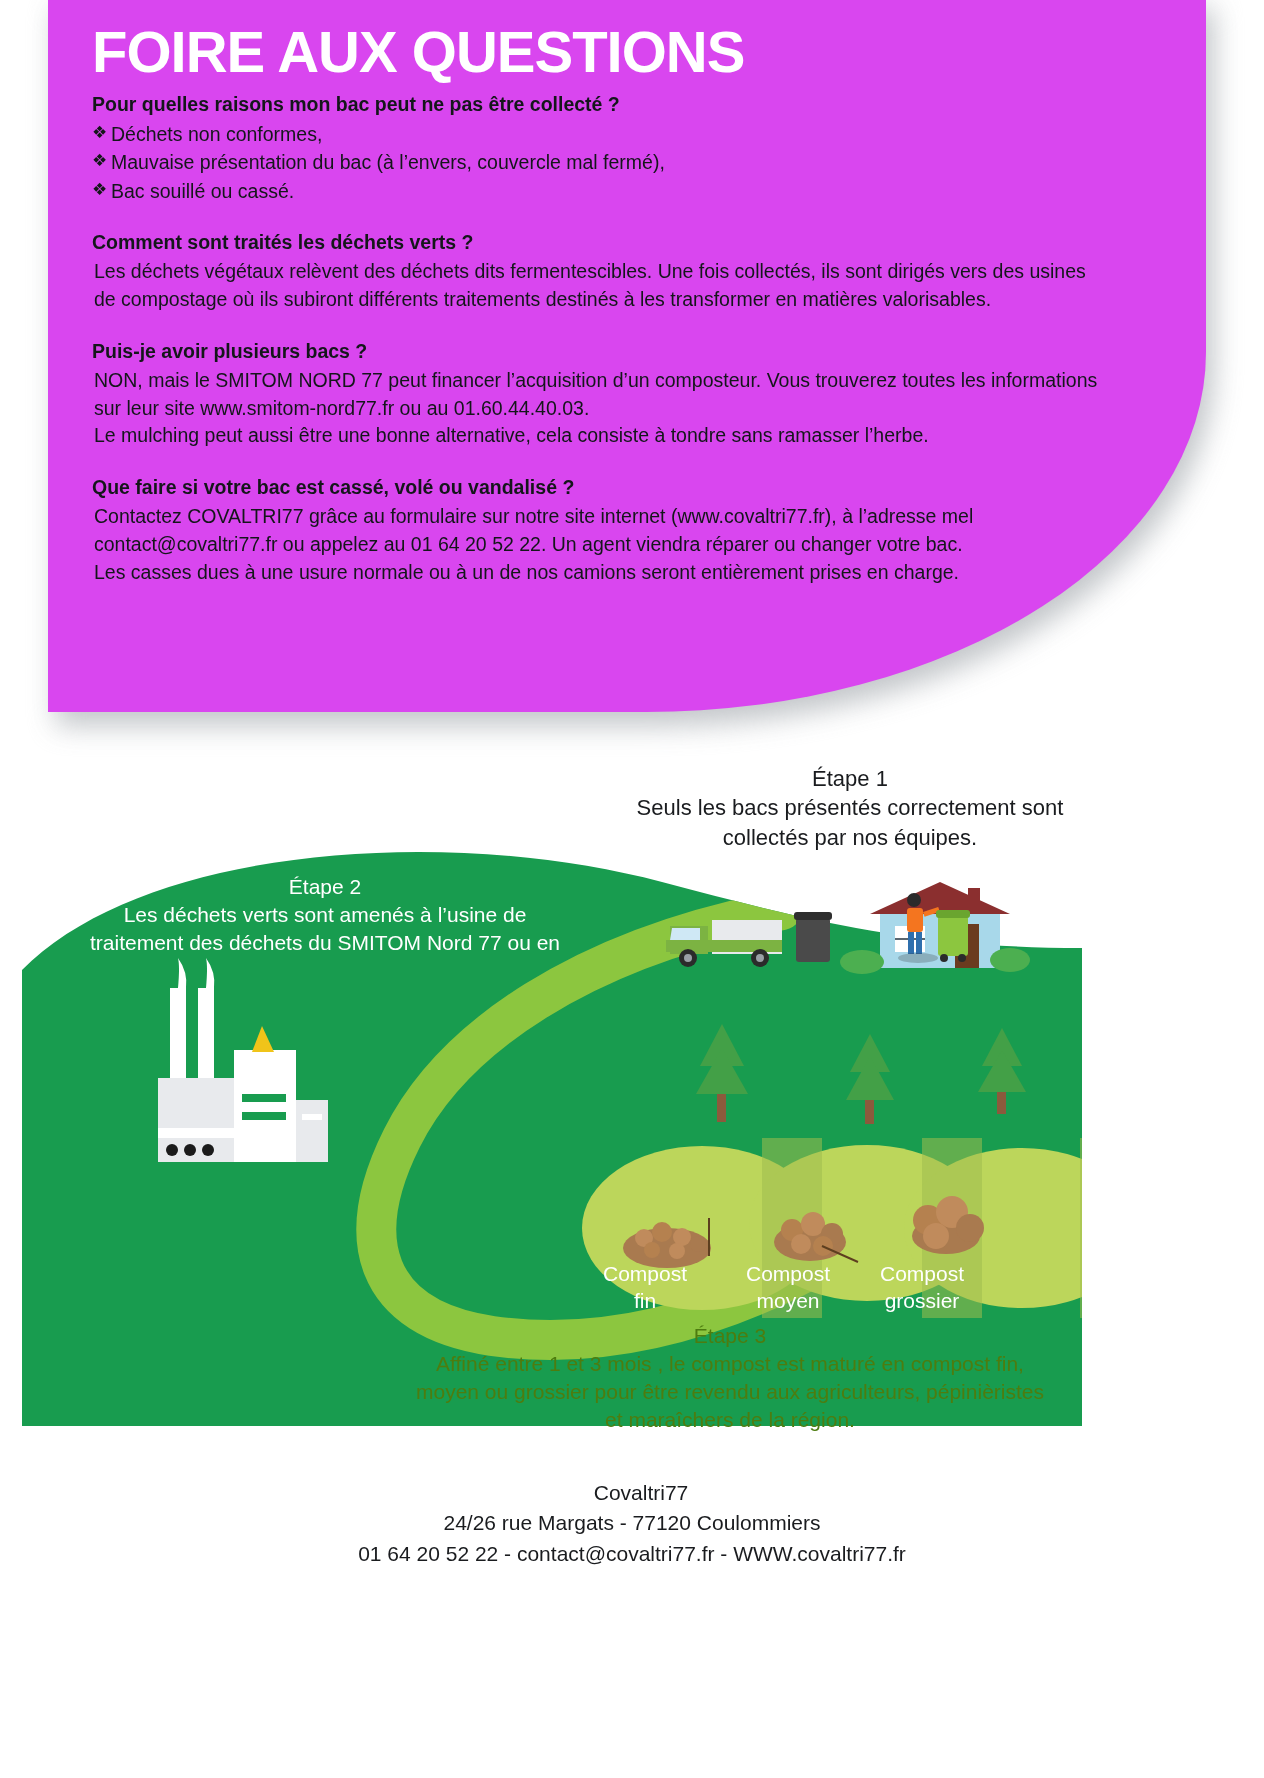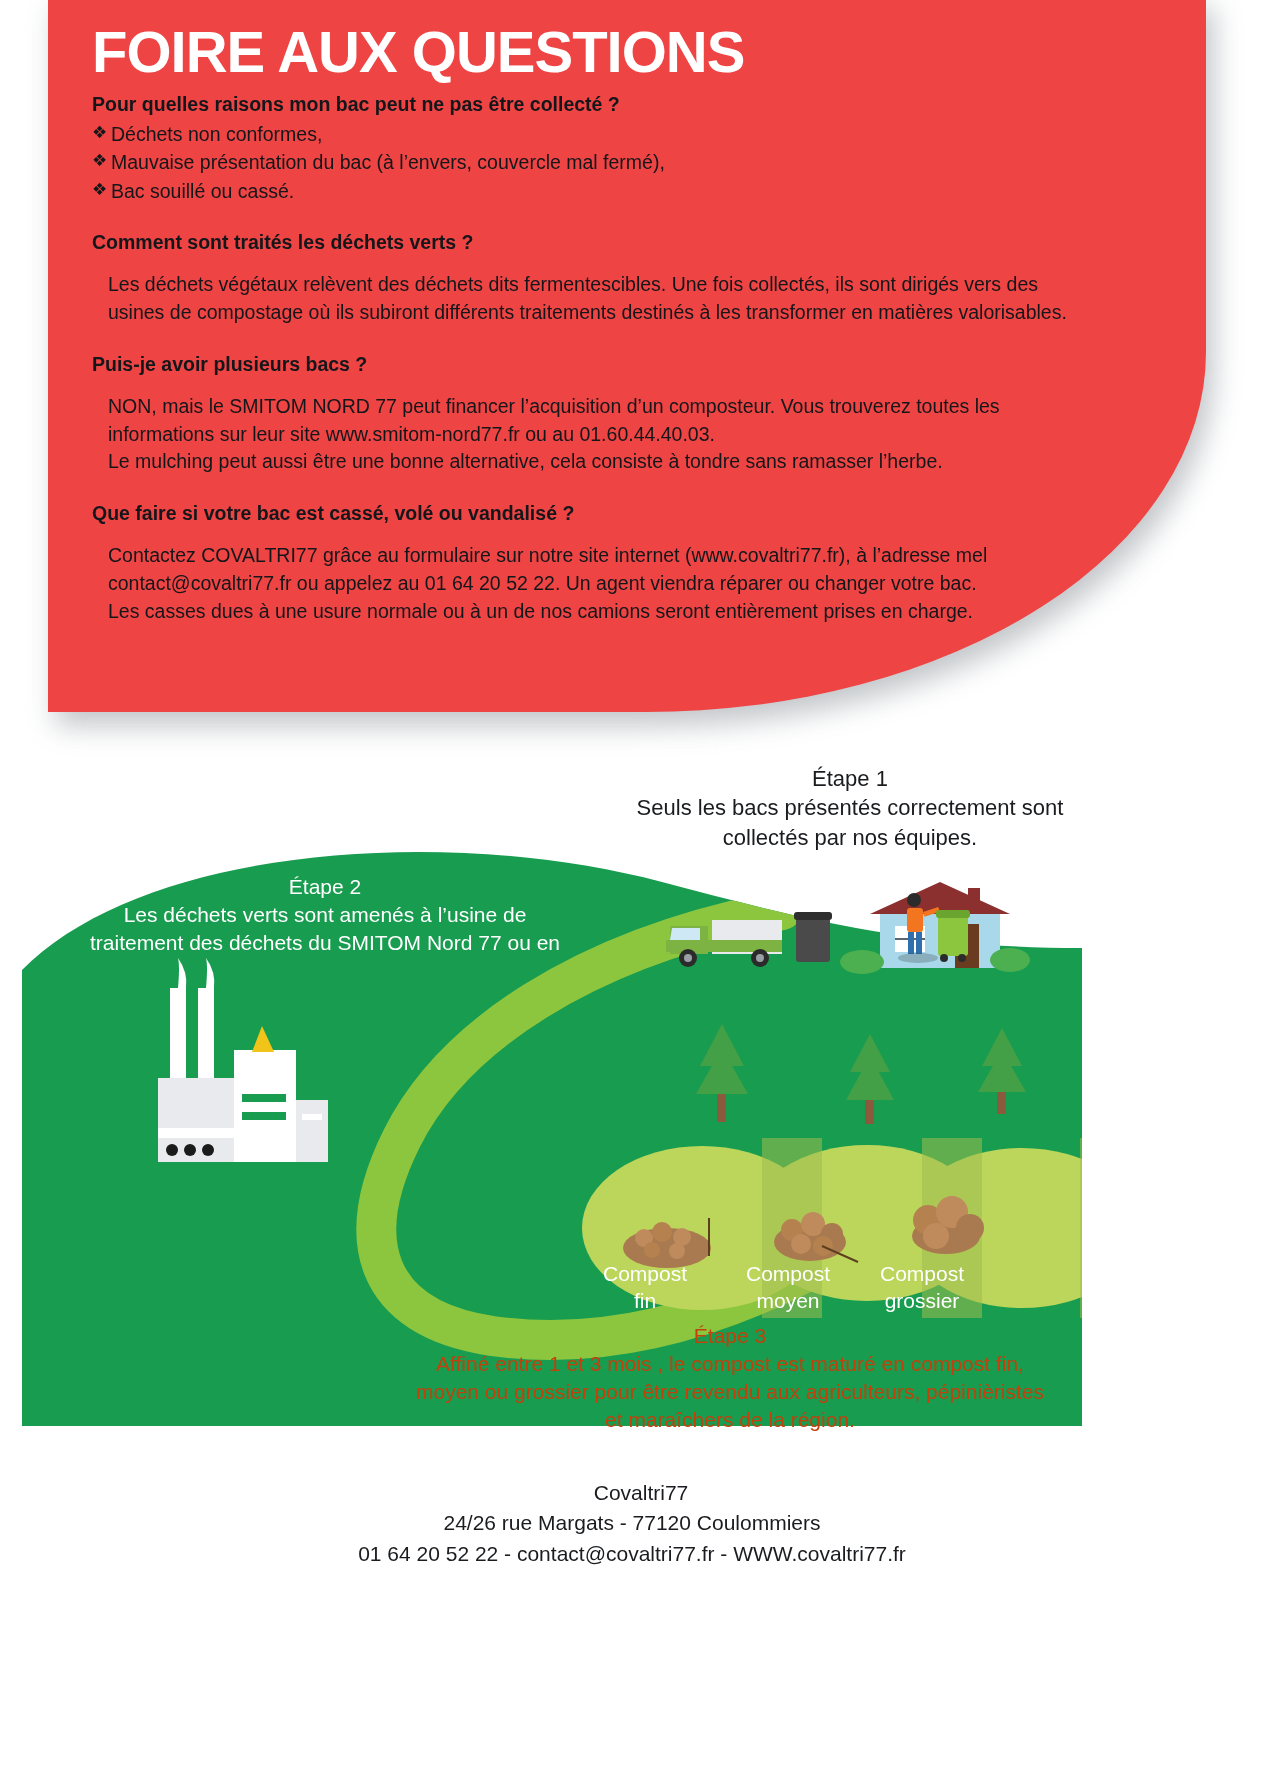--- a/index.html
+++ b/index.html
@@ -18,21 +18,21 @@
     width:1158px; height:718px;
     background:#b8bcc0;
     border-bottom-right-radius:560px 360px;
     filter:blur(14px);
     opacity:.85;
   }
   #top-panel{
     position:absolute;
     left:48px; top:0px;
     width:1158px; height:712px;
-    background:#ef4444;
+    background:#d946ef;
     border-bottom-right-radius:560px 360px;
   }
   #top-panel-inner{
     position:absolute;
     left:44px; top:22px;
     width:1010px;
   }
   h1#faq-title{
     margin:0 0 8px 0;
     font-size:58px;
@@ -45,21 +45,21 @@
   .q{
     font-size:19.5px;
     font-weight:bold;
     color:#14161a;
     margin:0 0 3px 0;
     line-height:1.35;
   }
   .a{
     font-size:19.5px;
     color:#14161a;
-    margin:16px;
+    margin:2px;
     line-height:1.42;
     font-weight:normal;
   }
   .bullet{
     font-size:19.5px;
     color:#14161a;
     line-height:1.45;
     display:flex;
     align-items:flex-start;
   }
@@ -95,21 +95,21 @@
     width:580px;
     color:#ffffff;
     font-size:21px;
     line-height:1.34;
     text-align:center;
   }
   #etape3-text{
     position:absolute;
     left:350px; top:1322px;
     width:760px;
-    color:#c2410c;
+    color:#4d7c0f;
     font-size:21px;
     line-height:1.34;
     text-align:center;
   }
   .compost-label{
     position:absolute;
     color:#ffffff;
     font-size:21px;
     line-height:1.3;
     text-align:center;

